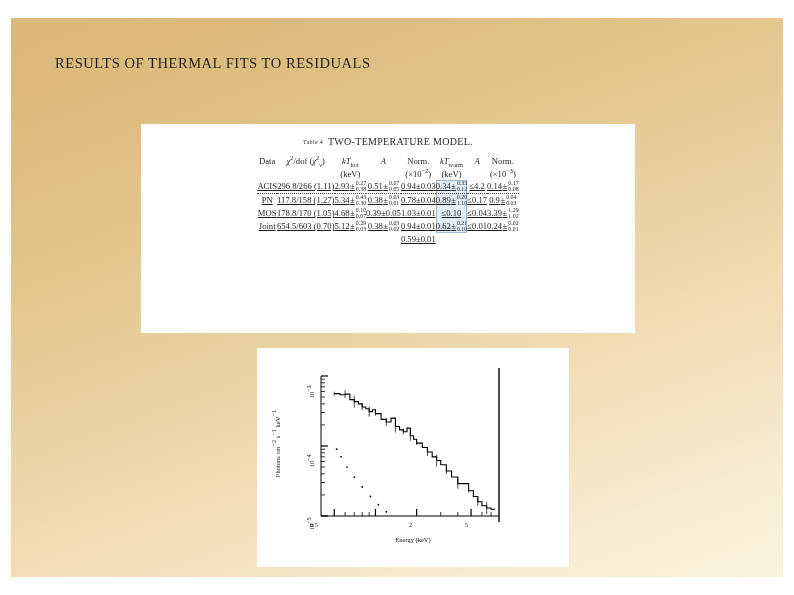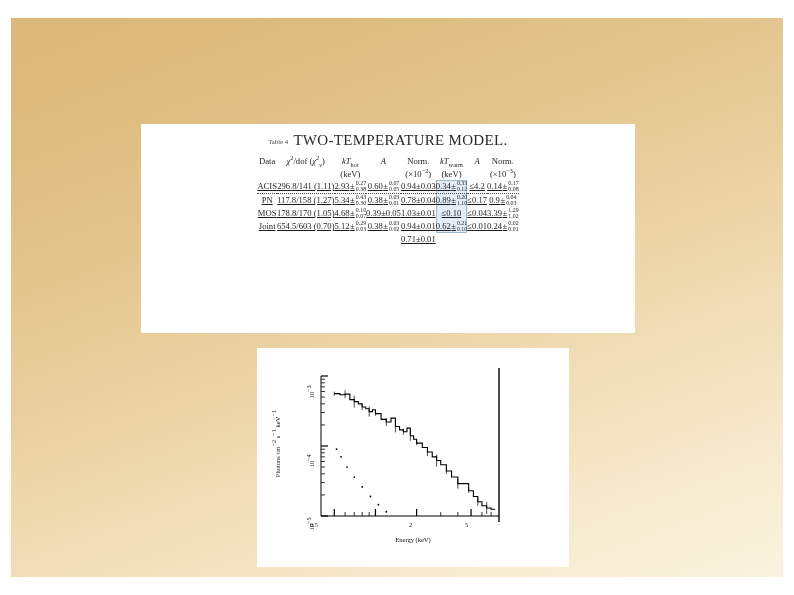--- a/index.html
+++ b/index.html
@@ -67,21 +67,21 @@
     color: #2a2a2a;
     white-space: nowrap;
   }
   .tbl-caption .small {
     font-size: 6px;
     letter-spacing: 0.3px;
     vertical-align: 1px;
     margin-right: 5px;
   }
   .tbl-caption .big {
-    font-size: 15px;
+    font-size: 10px;
     letter-spacing: 0.3px;
   }
 
   table.sci {
     border-collapse: collapse;
     margin: 6px auto 0 auto;
     font-family: "Liberation Serif", serif;
     font-size: 8.6px;
     color: #1d1d1d;
   }
@@ -178,20 +178,21 @@
     font-size: 6.2px;
     color: #111;
     white-space: nowrap;
   }
 </style>
 </head>
 <body>
 
 <div class="slide">
 
+  <div class="slide-title">RESULTS OF THERMAL FITS TO RESIDUALS</div>
 
   <div class="table-figure">
 
     <div class="tbl-caption">
       <span class="small">Table 4</span><span class="big">TWO-TEMPERATURE MODEL.</span>
     </div>
 
     <table class="sci">
       <thead>
         <tr>
@@ -226,26 +227,26 @@
           <th class="hdr-cell">
             <span>Norm.</span>
             <span class="hdr-unit">(×10<sup>−3</sup>)</span>
           </th>
         </tr>
       </thead>
       <tbody>
 
         <tr>
           <td class="data-cell">ACIS</td>
-          <td class="data-cell">296.8/141 (1.11)</td>
+          <td class="data-cell">296.8/266 (1.11)</td>
           <td class="data-cell">
             <span>2.93</span><span class="pm">±</span><span class="err"><span>0.27</span><span>0.38</span></span>
           </td>
           <td class="data-cell">
-            <span>0.60</span><span class="pm">±</span><span class="err"><span>0.07</span><span>0.05</span></span>
+            <span>0.51</span><span class="pm">±</span><span class="err"><span>0.07</span><span>0.05</span></span>
           </td>
           <td class="data-cell">0.94±0.03</td>
           <td class="data-cell hl hl-top">
             <span>0.34</span><span class="pm">±</span><span class="err"><span>0.33</span><span>0.12</span></span>
           </td>
           <td class="data-cell">≤4.2</td>
           <td class="data-cell">
             <span>0.14</span><span class="pm">±</span><span class="err"><span>0.17</span><span>0.08</span></span>
           </td>
         </tr>
@@ -301,21 +302,21 @@
           <td class="data-cell">
             <span>0.24</span><span class="pm">±</span><span class="err"><span>0.02</span><span>0.01</span></span>
           </td>
         </tr>
 
         <tr>
           <td class="data-cell"></td>
           <td class="data-cell"></td>
           <td class="data-cell"></td>
           <td class="data-cell"></td>
-          <td class="data-cell">0.71±0.01</td>
+          <td class="data-cell">0.59±0.01</td>
           <td class="data-cell"></td>
           <td class="data-cell"></td>
           <td class="data-cell"></td>
         </tr>
 
       </tbody>
     </table>
   </div>
 
   <div class="plot-figure">

